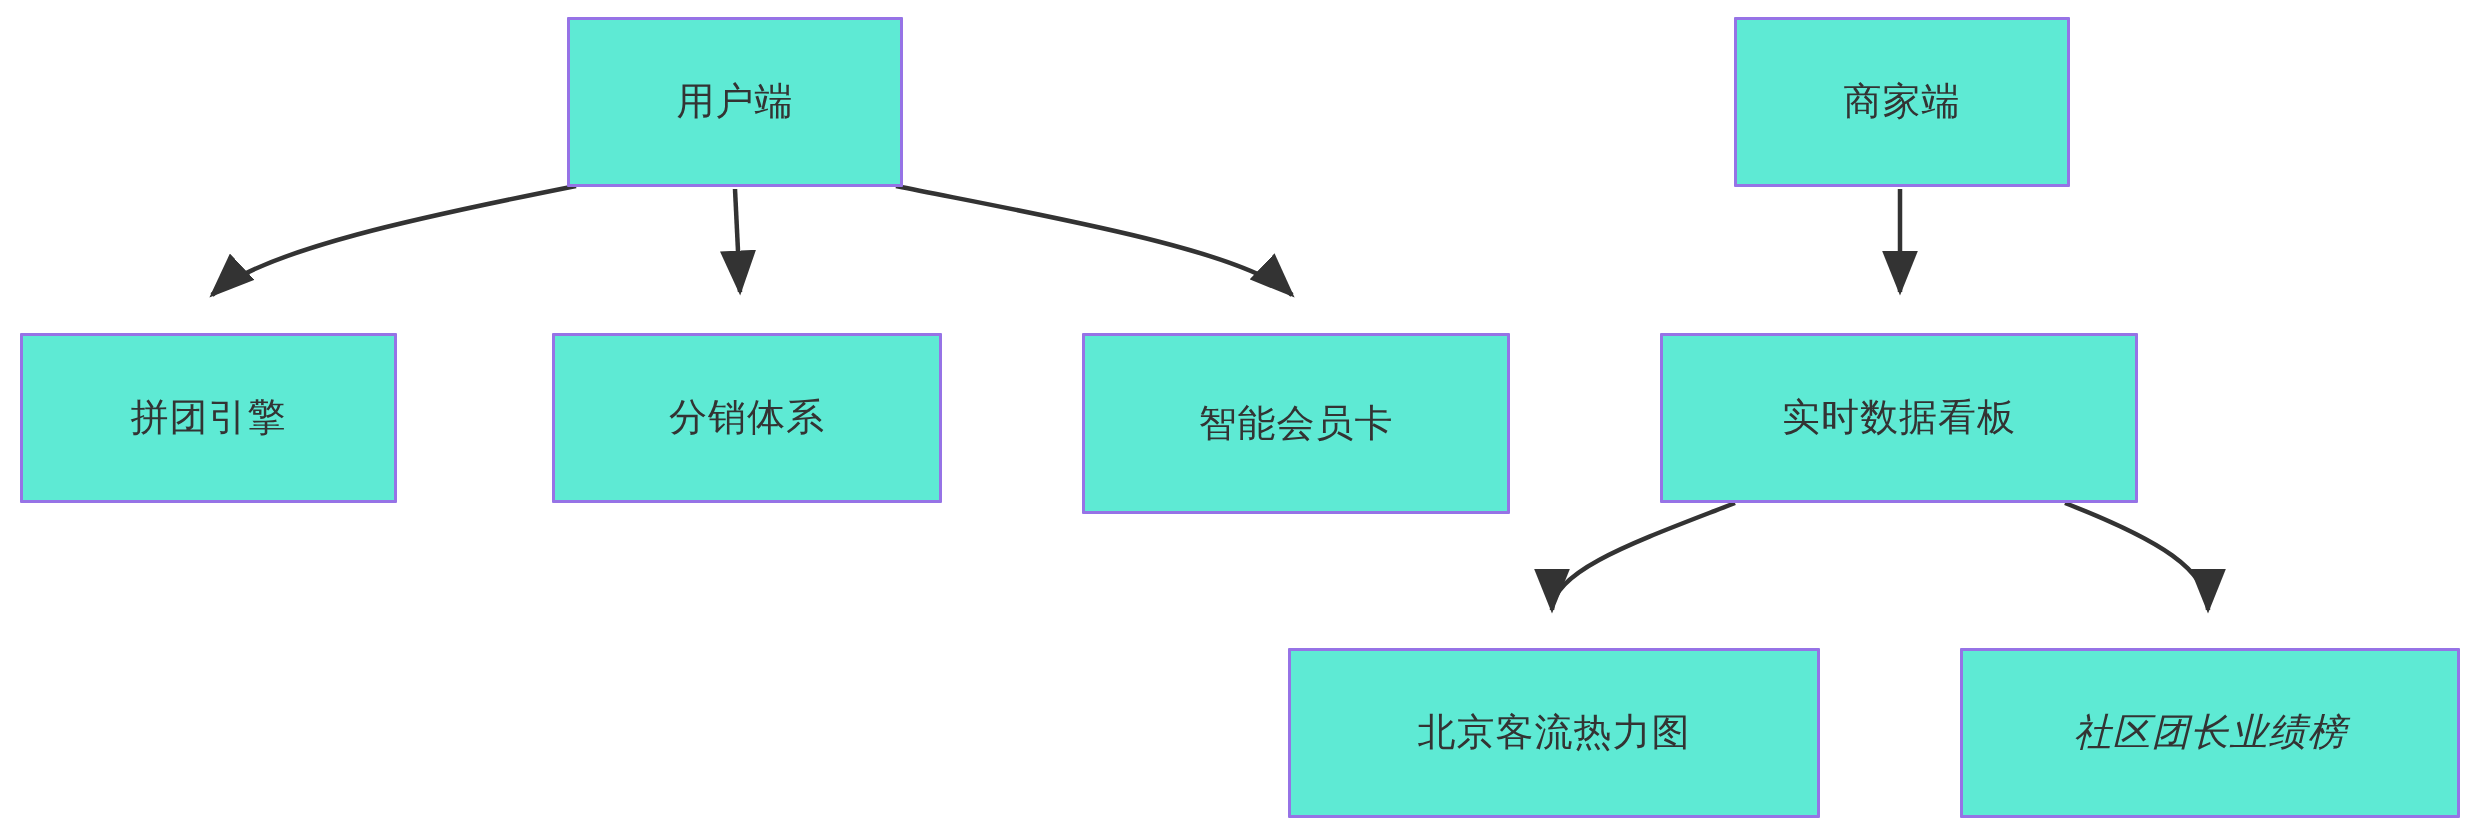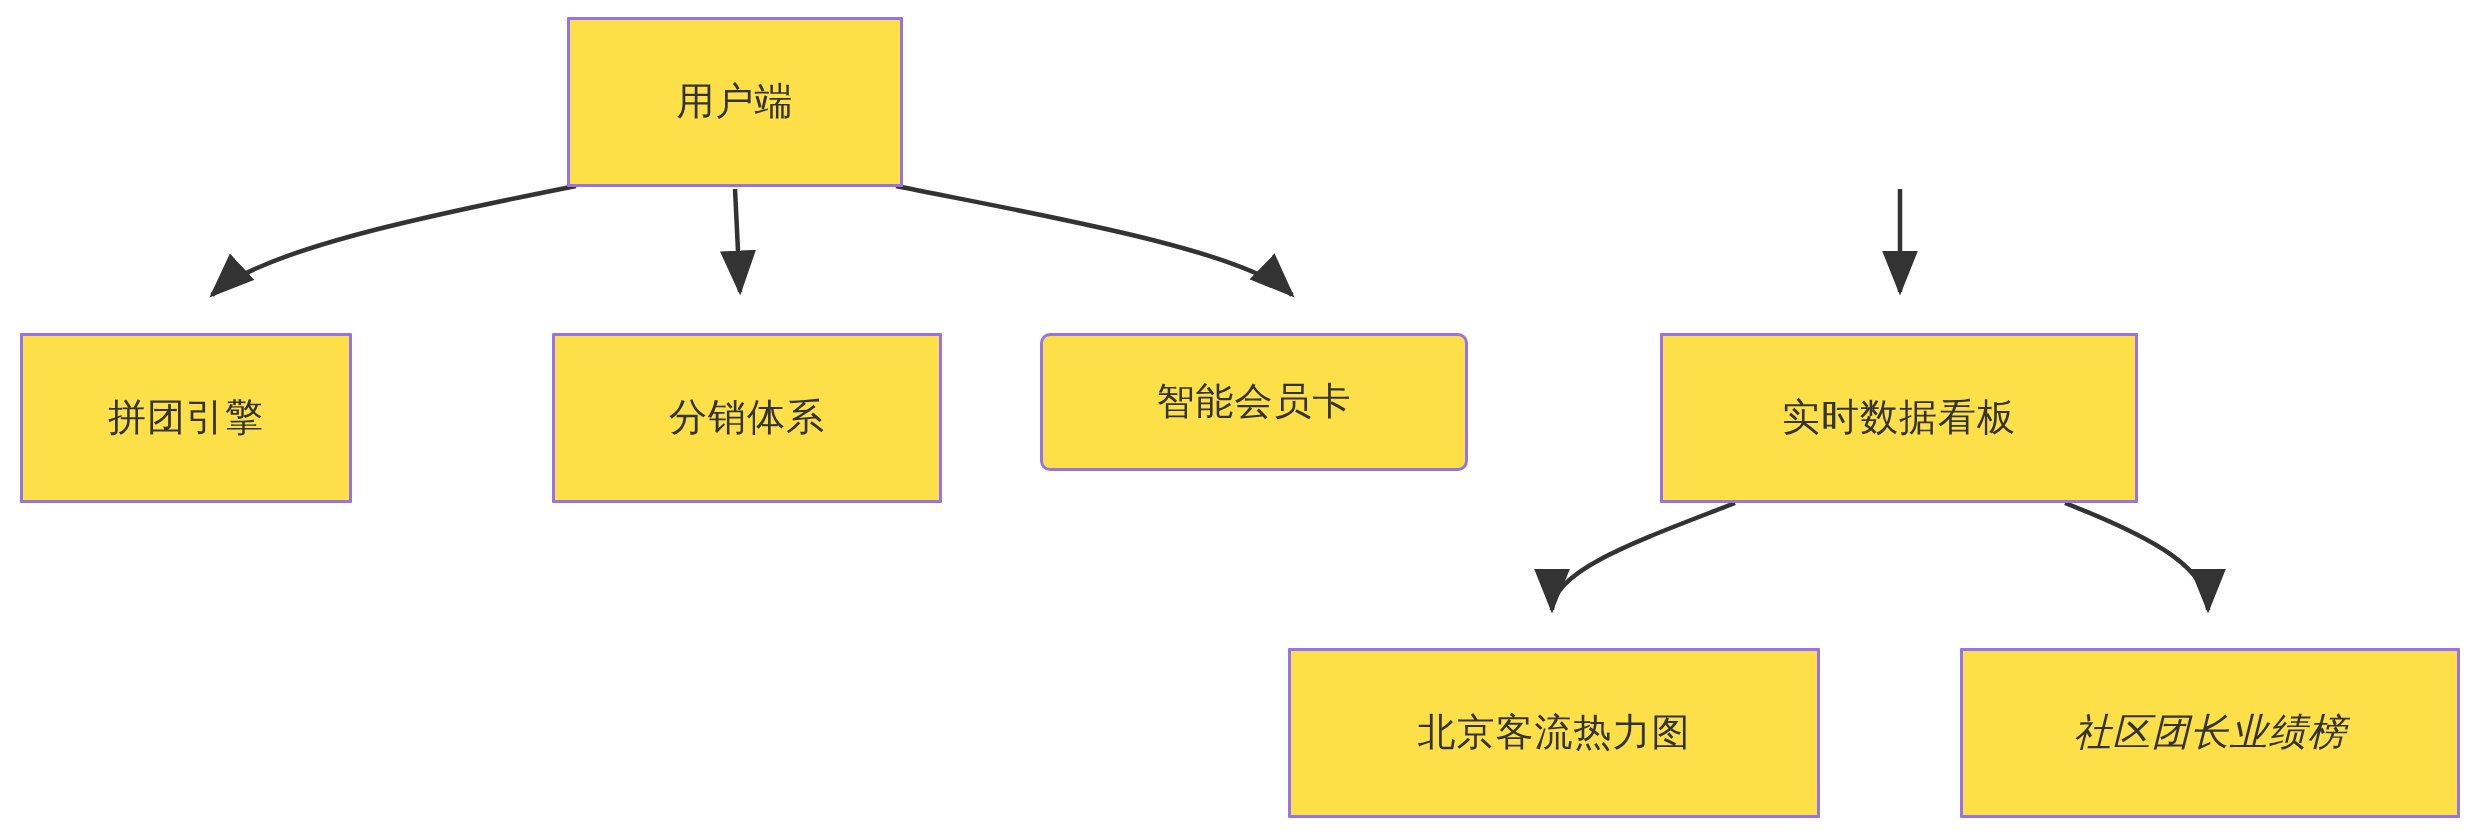--- a/index.html
+++ b/index.html
@@ -21,21 +21,21 @@
     position: absolute;
     left: 0;
     top: 0;
     width: 2487px;
     height: 834px;
     pointer-events: none;
   }
   .flow-node {
     position: absolute;
     box-sizing: border-box;
-    background: #fde047;
+    background: #5eead4;
     border: 3px solid #9673e6;
     border-radius: 1px;
     display: flex;
     align-items: center;
     justify-content: center;
     text-align: center;
   }
   .flow-node .node-label {
     font-family: "Liberation Sans", "DejaVu Sans", sans-serif;
     font-size: 38px;
@@ -67,30 +67,33 @@
 
     <path d="M 1735,503 C 1640,540 1552,570 1552,610" fill="none" stroke="#333333" stroke-width="4.5" marker-end="url(#arrowhead)"></path>
 
     <path d="M 2065,503 C 2160,540 2208,570 2208,610" fill="none" stroke="#333333" stroke-width="4.5" marker-end="url(#arrowhead)"></path>
   </svg>
 
   <div class="flow-node" style="left:567px; top:17px; width:336px; height:170px;">
     <span class="node-label">用户端</span>
   </div>
 
+  <div class="flow-node" style="left:1734px; top:17px; width:336px; height:170px;">
+    <span class="node-label">商家端</span>
+  </div>
 
-  <div class="flow-node" style="left:20px; top:333px; width:332px; height:170px;">
+  <div class="flow-node" style="left:20px; top:333px; width:377px; height:170px;">
     <span class="node-label">拼团引擎</span>
   </div>
 
   <div class="flow-node" style="left:552px; top:333px; width:390px; height:170px;">
     <span class="node-label">分销体系</span>
   </div>
 
-  <div class="flow-node" style="left:1040px; top:333px; width:428px; height:138px;border-radius:10px;">
+  <div class="flow-node" style="left:1082px; top:333px; width:428px; height:181px;">
     <span class="node-label">智能会员卡</span>
   </div>
 
   <div class="flow-node" style="left:1288px; top:648px; width:532px; height:170px;">
     <span class="node-label">北京客流热力图</span>
   </div>
 
   <div class="flow-node" style="left:1660px; top:333px; width:478px; height:170px;">
     <span class="node-label">实时数据看板</span>
   </div>

